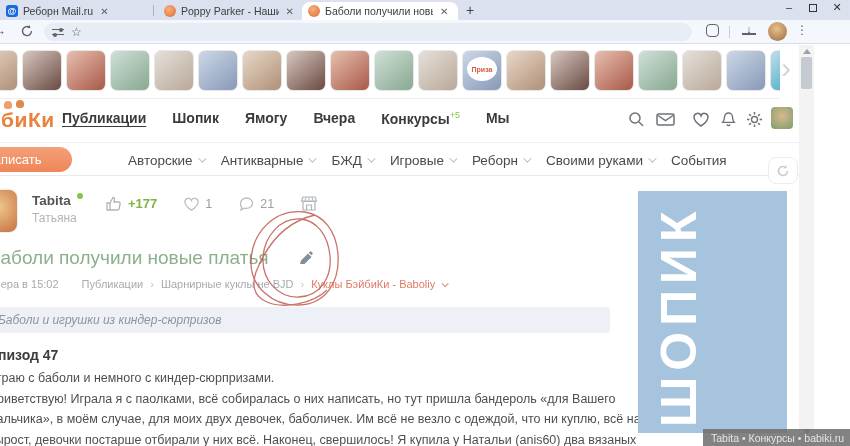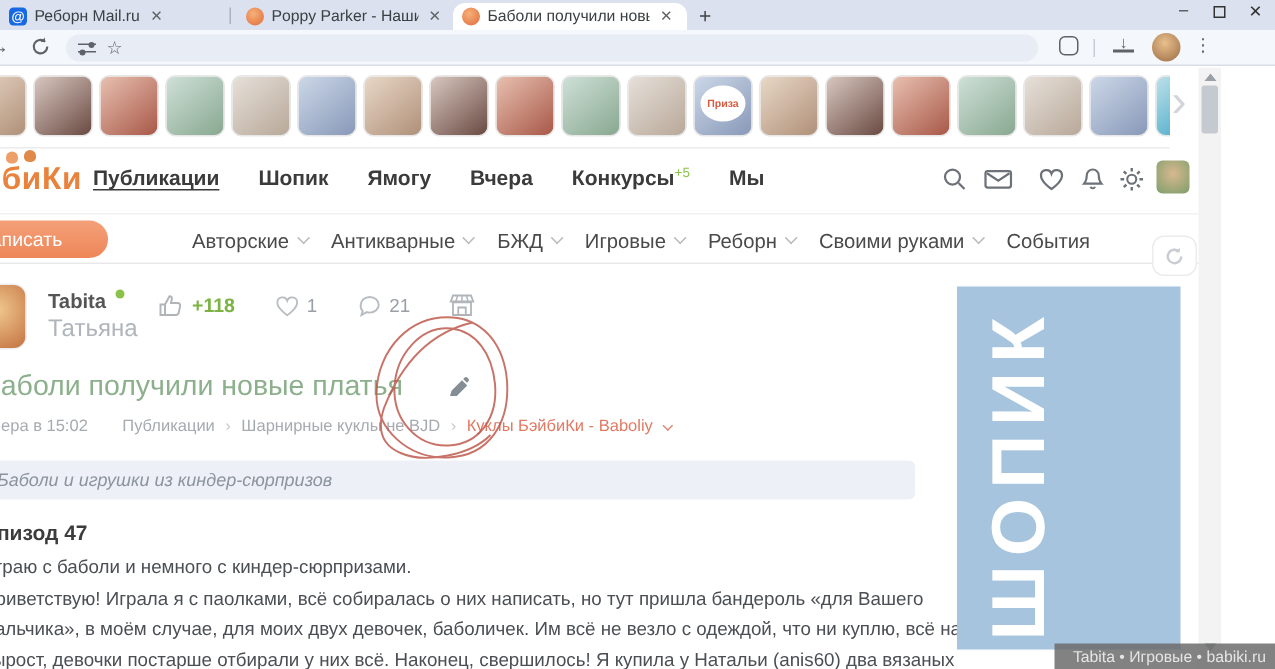--- a/index.html
+++ b/index.html
@@ -95,21 +95,21 @@
   .refresh-fab { position:absolute; left:768px; top:112px; width:30px; height:27px; background:#fff;
                  border:1px solid #ececec; border-radius:8px; display:flex; align-items:center; justify-content:center; z-index:3; }
 
   
   .article { position:absolute; top:140px; left:-12px; width:634px; }
   .author-row { position:relative; height:48px; margin-top:4px; }
   .av-big { position:absolute; left:-14px; top:0; width:44px; height:44px; border-radius:9px;
             border:1px solid #eee; background:radial-gradient(circle at 55% 40%, #f0c890, #c06a38); }
   .uname { position:absolute; left:44px; top:4px; font-size:13.5px; font-weight:bold; color:#555; }
   .odot { display:inline-block; width:6px; height:6px; border-radius:50%; background:#8bc34a; margin-left:6px; vertical-align:6px; }
-  .rname { position:absolute; left:44px; top:22px; font-size:16px; color:#b0b5ba; }
+  .rname { position:absolute; left:44px; top:22px; font-size:12px; color:#b0b5ba; }
   .stats { position:absolute; left:117px; top:6px; display:flex; gap:26px; align-items:center; color:#b0b5ba; }
   .stat { display:flex; align-items:center; gap:5px; font-size:12.5px; color:#9aa0a6; }
   .stat .plus { color:#7cb342; font-weight:bold; font-size:13px; }
 
   .title-row { margin-top:8px; display:flex; align-items:center; height:26px; }
   .post-title { font-size:19px; color:#8cb08c; font-weight:normal; white-space:nowrap; }
   .edit-btn { margin-left:28px; }
 
   .meta-row { margin-top:7px; display:flex; align-items:center; font-size:11px; color:#a6abb0; white-space:nowrap; }
   .meta-date { margin-right:23px; }
@@ -326,21 +326,21 @@
     <div class="article">
       <div class="author-row">
         <div class="av-big"></div>
         <div class="uname"><span>Tabita</span><span class="odot"></span></div>
         <div class="rname">Татьяна</div>
         <div class="stats">
           <span class="stat">
             <svg class="ic" width="18" height="17" viewBox="0 0 18 17">
                 <path d="M2 8h3v7H2zM5 14V8l3-5.5c.9 0 1.6.7 1.6 1.6L9 7h4.6c1 0 1.7.9 1.5 1.9l-.9 4.4A2 2 0 0 1 12.2 15H5z" fill="none" stroke="#b0b5ba" stroke-width="1.3"></path>
               </svg>
-            <span class="plus">+118</span>
+            <span class="plus">+177</span>
           </span>
           <span class="stat">
             <svg class="ic" width="17" height="16" viewBox="0 0 18 17">
                 <path d="M9 15S2 10.5 2 6a3.6 3.6 0 0 1 7-1.2A3.6 3.6 0 0 1 16 6c0 4.5-7 9-7 9z" fill="none" stroke="#b8bdc2" stroke-width="1.3"></path>
               </svg>
             <span>1</span>
           </span>
           <span class="stat">
             <svg class="ic" width="17" height="16" viewBox="0 0 17 16">
                 <path d="M8.5 2a6 5.2 0 0 1 6 5.2 6 5.2 0 0 1-6 5.2c-.7 0-1.4-.1-2-.3L3 14l.8-2.6A5.1 5.1 0 0 1 2.5 7.2 6 5.2 0 0 1 8.5 2z" fill="none" stroke="#b8bdc2" stroke-width="1.3"></path>
@@ -408,16 +408,16 @@
     </div>
 
     <svg class="annotation" width="102" height="112" viewBox="0 0 102 112">
       <g fill="none" stroke="#bf5b4f" stroke-width="1.3" opacity="0.85">
         <path d="M62 6 C30 2 9 28 8 55 C7 80 29 100 56 99 C83 98 97 76 95 48 C93 24 80 9 62 6 Z"></path>
         <path d="M58 13 C37 11 21 31 20 52 C19 74 35 92 56 91 C77 90 89 72 87 50 C85 29 74 15 58 13 Z"></path>
         <path d="M72 9 C42 16 24 38 13 66 C9 78 10 90 24 96 C40 103 70 98 84 84"></path>
       </g>
     </svg>
 
-    <div class="watermark">Tabita • Игровые • babiki.ru</div>
+    <div class="watermark">Tabita • Конкурсы • babiki.ru</div>
 
   </div>
 </div>
 
 </body></html>

